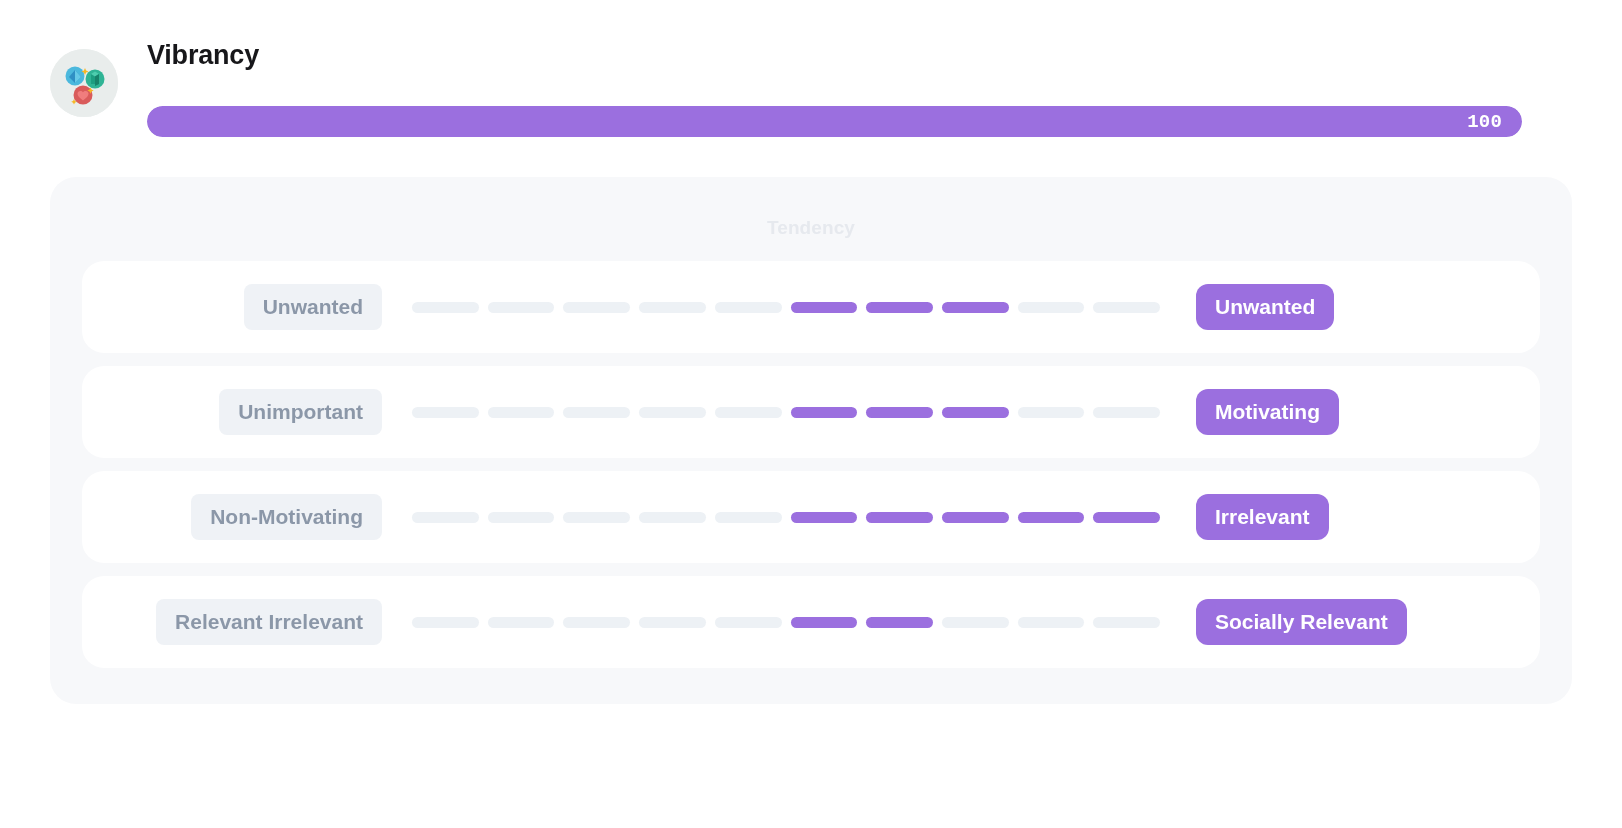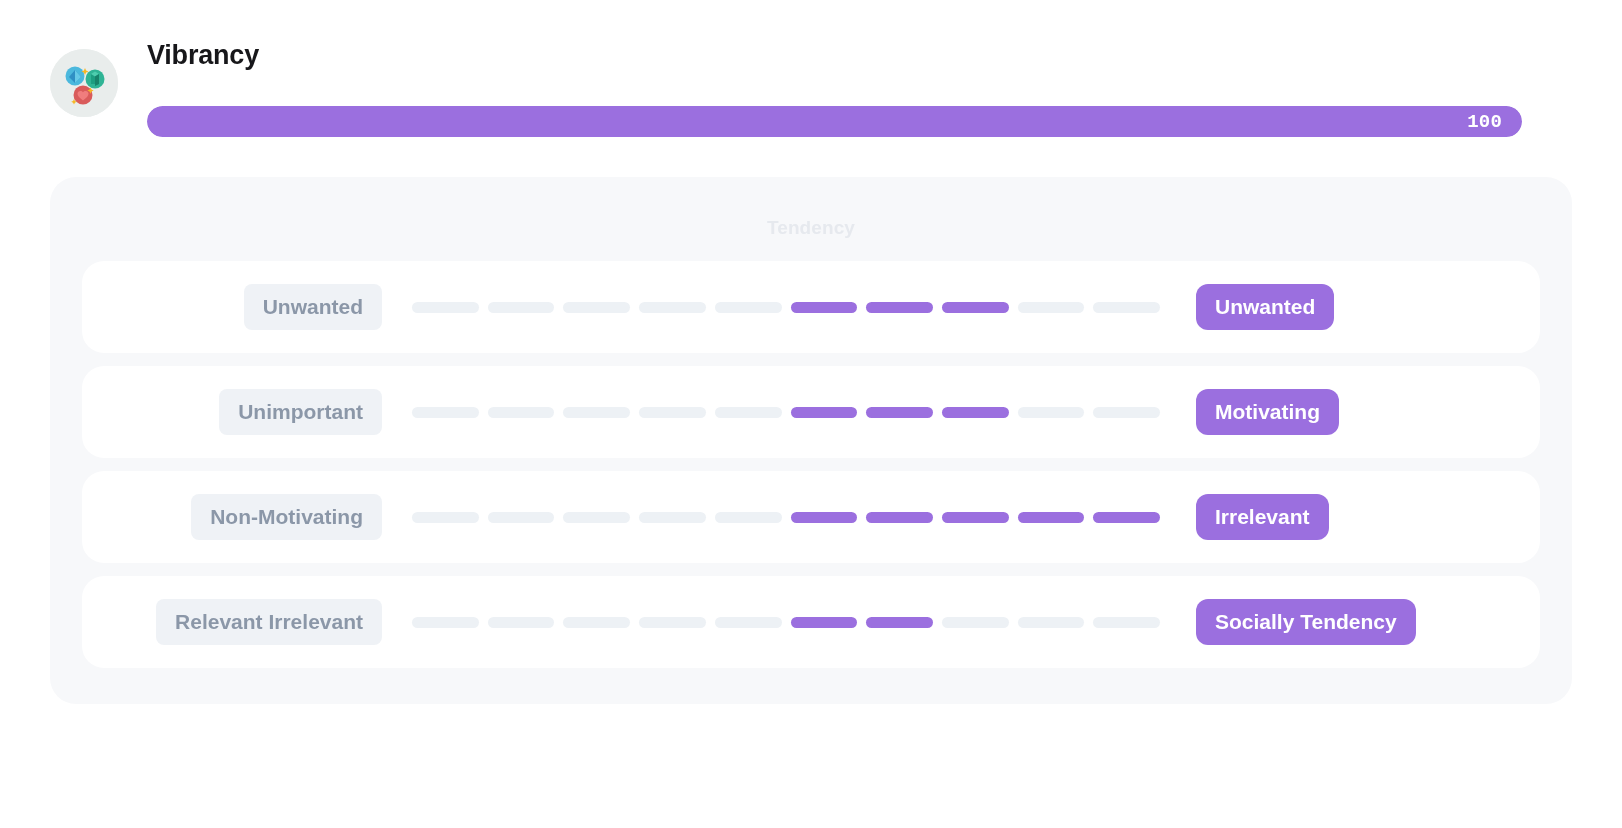--- a/index.html
+++ b/index.html
@@ -278,19 +278,19 @@
             <div class="seg" style="background: rgb(237, 241, 245);"></div>
             <div class="seg" style="background: rgb(237, 241, 245);"></div>
             <div class="seg" style="background: rgb(237, 241, 245);"></div>
             <div class="seg on" style="background: rgb(155, 111, 223);"></div>
             <div class="seg on" style="background: rgb(155, 111, 223);"></div>
             <div class="seg" style="background: rgb(237, 241, 245);"></div>
             <div class="seg" style="background: rgb(237, 241, 245);"></div>
             <div class="seg" style="background: rgb(237, 241, 245);"></div>
           </div>
           <div class="pill-right">
-            <div class="pill">Socially Tendency</div>
+            <div class="pill">Socially Relevant</div>
           </div>
         </div>
       </div>
   </div>
 
 </div>
 
 </body></html>

